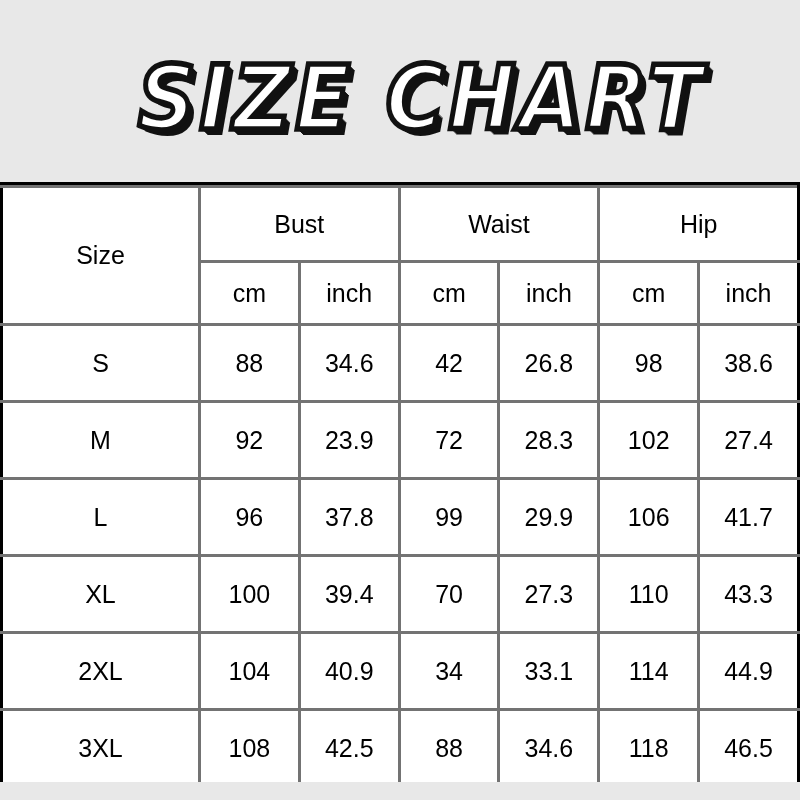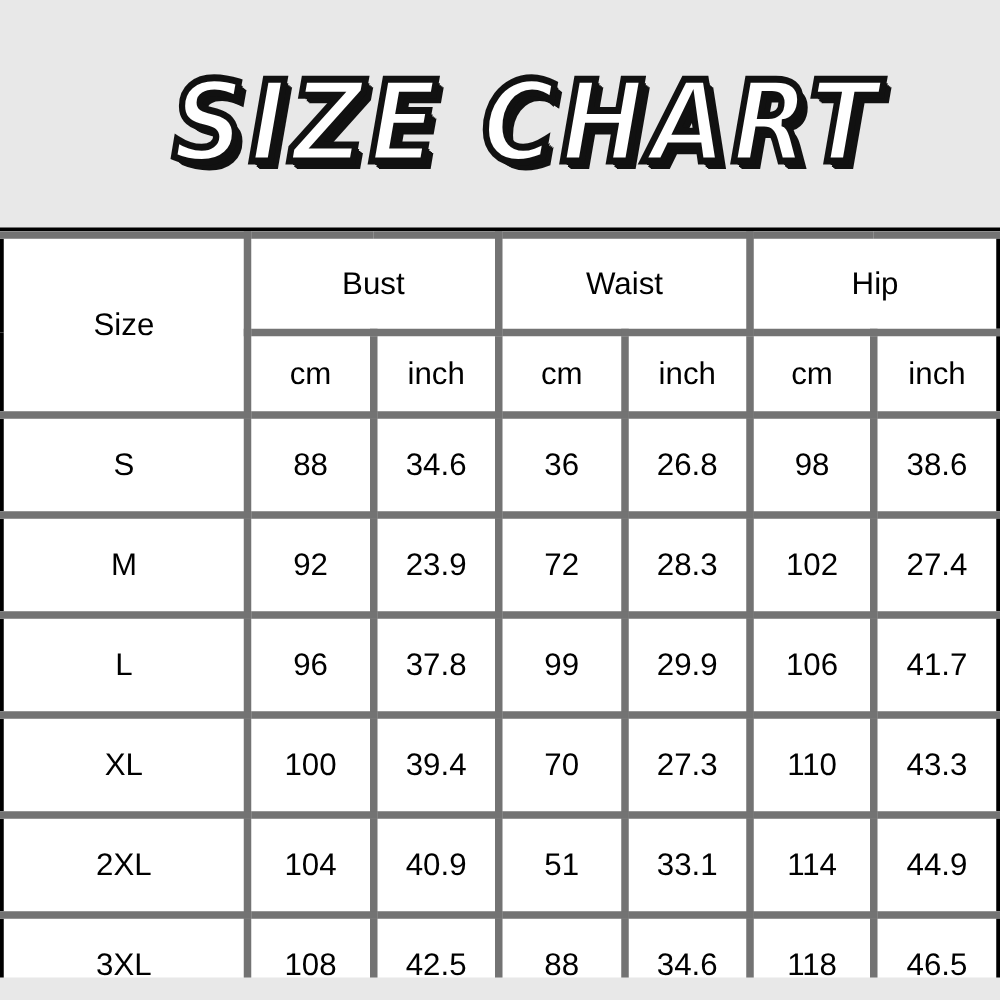--- a/index.html
+++ b/index.html
@@ -58,21 +58,21 @@
     border-bottom: 3px solid #000;
   }
   table.size-chart {
     border-collapse: collapse;
     width: 800px;
     background: #ffffff;
     table-layout: fixed;
   }
   table.size-chart td,
   table.size-chart th {
-    border: 6px solid #737373;
+    border: 3px solid #737373;
     text-align: center;
     vertical-align: middle;
     font-size: 25px;
     font-weight: normal;
     color: #000000;
     font-family: "Liberation Sans", sans-serif;
     padding: 0;
   }
   .row-grouphead td, .row-grouphead th { height: 72px; }
   .row-unit td, .row-unit th { height: 60px; }
@@ -115,21 +115,21 @@
           <td class="num-col">cm</td>
           <td class="num-col">inch</td>
           <td class="num-col">cm</td>
           <td class="num-col">inch</td>
         </tr>
 
         <tr class="row-data">
           <td class="size-col">S</td>
           <td class="num-col">88</td>
           <td class="num-col">34.6</td>
-          <td class="num-col">36</td>
+          <td class="num-col">42</td>
           <td class="num-col">26.8</td>
           <td class="num-col">98</td>
           <td class="num-col">38.6</td>
         </tr>
 
         <tr class="row-data">
           <td class="size-col">M</td>
           <td class="num-col">92</td>
           <td class="num-col">23.9</td>
           <td class="num-col">72</td>
@@ -155,21 +155,21 @@
           <td class="num-col">70</td>
           <td class="num-col">27.3</td>
           <td class="num-col">110</td>
           <td class="num-col">43.3</td>
         </tr>
 
         <tr class="row-data">
           <td class="size-col">2XL</td>
           <td class="num-col">104</td>
           <td class="num-col">40.9</td>
-          <td class="num-col">51</td>
+          <td class="num-col">34</td>
           <td class="num-col">33.1</td>
           <td class="num-col">114</td>
           <td class="num-col">44.9</td>
         </tr>
 
         <tr class="row-data">
           <td class="size-col">3XL</td>
           <td class="num-col">108</td>
           <td class="num-col">42.5</td>
           <td class="num-col">88</td>

